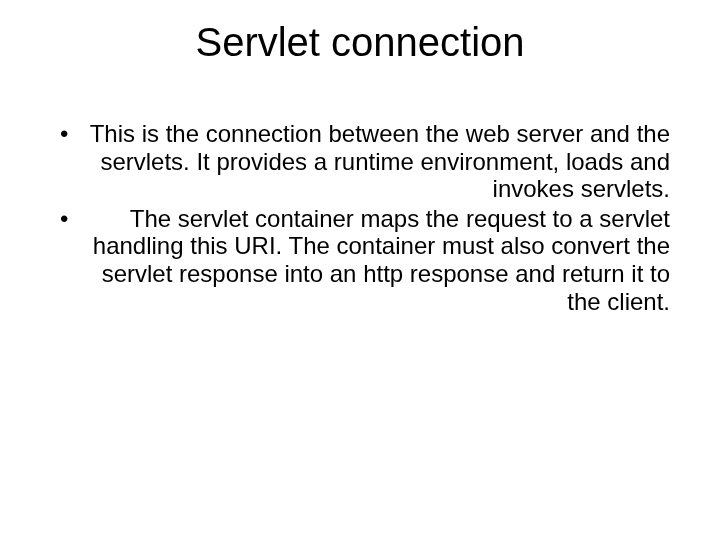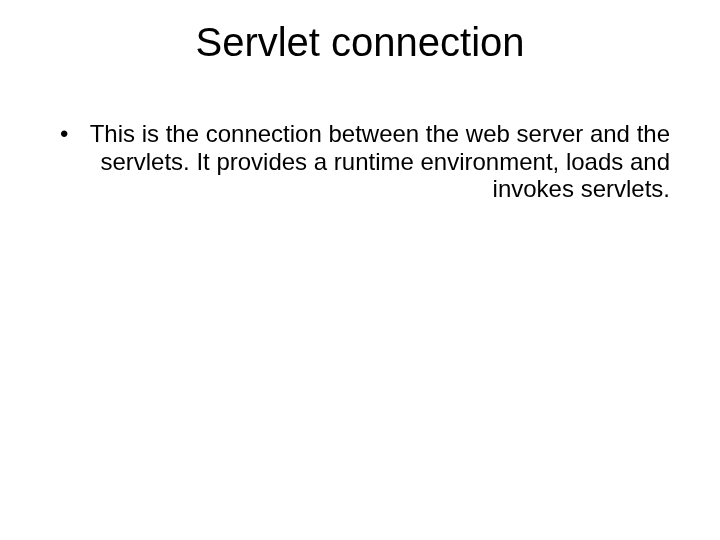--- a/index.html
+++ b/index.html
@@ -48,15 +48,16 @@
     }
   </style>
 </head>
 <body>
 
 <div class="slide">
   <h1 class="title">Servlet connection</h1>
   <div class="content">
     <ul class="bullet-list">
       <li class="bullet-item">This is the connection between the web server and the servlets.  It provides a runtime environment, loads and invokes servlets.</li>
+      <li class="bullet-item">The servlet container maps the request to a servlet handling this URI.  The container must also convert the servlet response into an http response and return it to the client.</li>
     </ul>
   </div>
 </div>
 
 </body></html>

